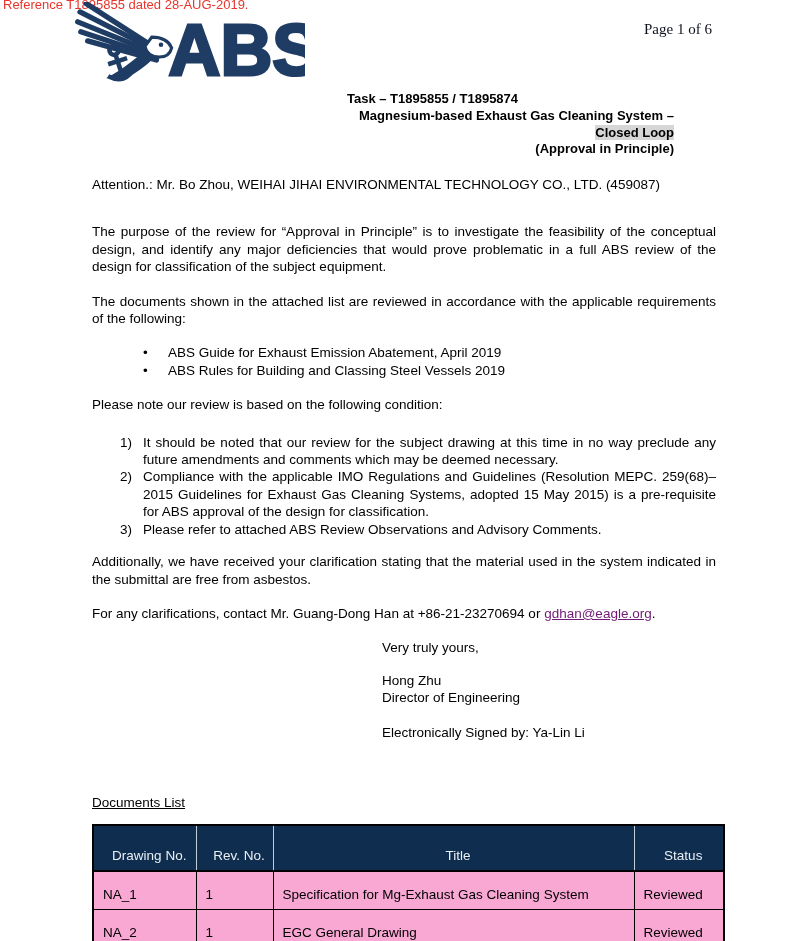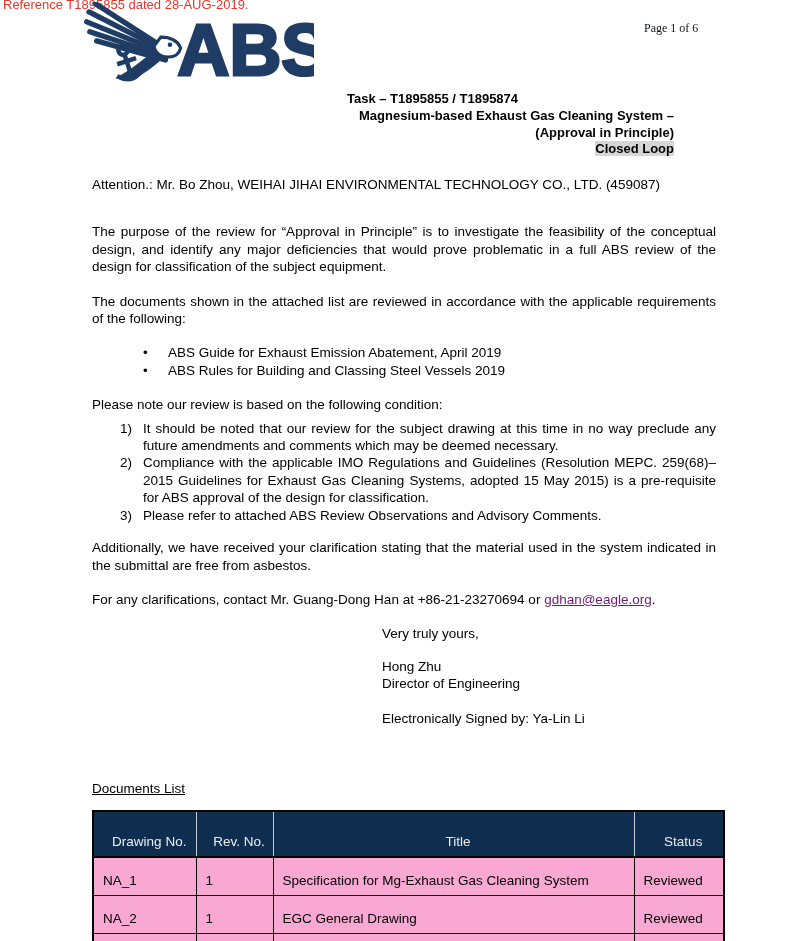--- a/index.html
+++ b/index.html
@@ -7,44 +7,44 @@
     width:793px;height:941px;overflow:hidden;background:#ffffff;color:#000;
     font-family:"Liberation Sans", sans-serif;
   }
   .page{position:relative;width:793px;height:941px;overflow:hidden;background:#fff;}
 
   
   .ref-note{
     position:absolute;top:-3px;left:3px;z-index:1;
     font-size:13px;color:#e8352b;white-space:nowrap;
   }
-  .logo{position:absolute;top:2px;left:84px;z-index:2;line-height:0;}
+  .logo{position:absolute;top:2px;left:75px;z-index:2;line-height:0;}
   .page-indicator{
     position:absolute;top:21px;left:644px;
-    font-family:"Liberation Serif", serif;font-size:12px;color:#10131f;
+    font-family:"Liberation Serif", serif;font-size:15px;color:#10131f;
   }
   .task{
     position:absolute;top:91px;left:347px;z-index:1;
     font-weight:bold;font-size:13px;line-height:16.8px;white-space:nowrap;
   }
   .task .indent{padding-left:12px;text-align:right;}
   .highlight{background:#d6d6d6;}
 
   
   .letter{
     position:absolute;top:176px;left:92px;width:624px;
     font-size:13.5px;line-height:17.4px;
   }
   .para{margin:0 0 17px;text-align:justify;}
   .attention{margin:0 0 30px;text-align:left;}
   .bullets{margin:0 0 17px;}
   .bullet-row{display:flex;margin-left:51px;}
   .dot{width:25px;flex:none;}
   .numlist{margin:0 0 15px;}
-  .mb14{margin-bottom:6px;}
+  .mb14{margin-bottom:20px;}
   .num-row{display:flex;margin-left:28px;}
   .num{width:23px;flex:none;}
   .num-text{flex:1;text-align:justify;}
   a.email{color:#701a75;text-decoration:underline;}
 
   .sig{margin-left:290px;}
   .sig .closing{margin-bottom:15px;}
   .sig .title{margin-bottom:17px;}
 
   .docs-title{margin-top:53px;margin-bottom:13px;text-decoration:underline;}
@@ -97,22 +97,22 @@
 
       <text x="122" y="96" font-family="Liberation Sans, sans-serif" font-weight="bold" font-size="94" fill="#1e3c64" stroke="#1e3c64" stroke-width="4">ABS</text>
     </svg>
   </div>
 
   <div class="page-indicator">Page 1 of 6</div>
 
   <div class="task">
     <div>Task – T1895855 / T1895874</div>
     <div class="indent">Magnesium-based Exhaust Gas Cleaning System –</div>
+    <div class="indent"><span class="highlight">Closed Loop</span></div>
     <div class="indent">(Approval in Principle)</div>
-    <div class="indent"><span class="highlight">Closed Loop</span></div>
   </div>
 
   <div class="letter">
 
     <p class="para attention">Attention.: Mr. Bo Zhou, WEIHAI JIHAI ENVIRONMENTAL TECHNOLOGY CO., LTD. (459087)</p>
 
     <p class="para">The purpose of the review for “Approval in Principle” is to investigate the feasibility of the conceptual design, and identify any major deficiencies that would prove problematic in a full ABS review of the design for classification of the subject equipment.</p>
 
     <p class="para">The documents shown in the attached list are reviewed in accordance with the applicable requirements of the following:</p>
 

